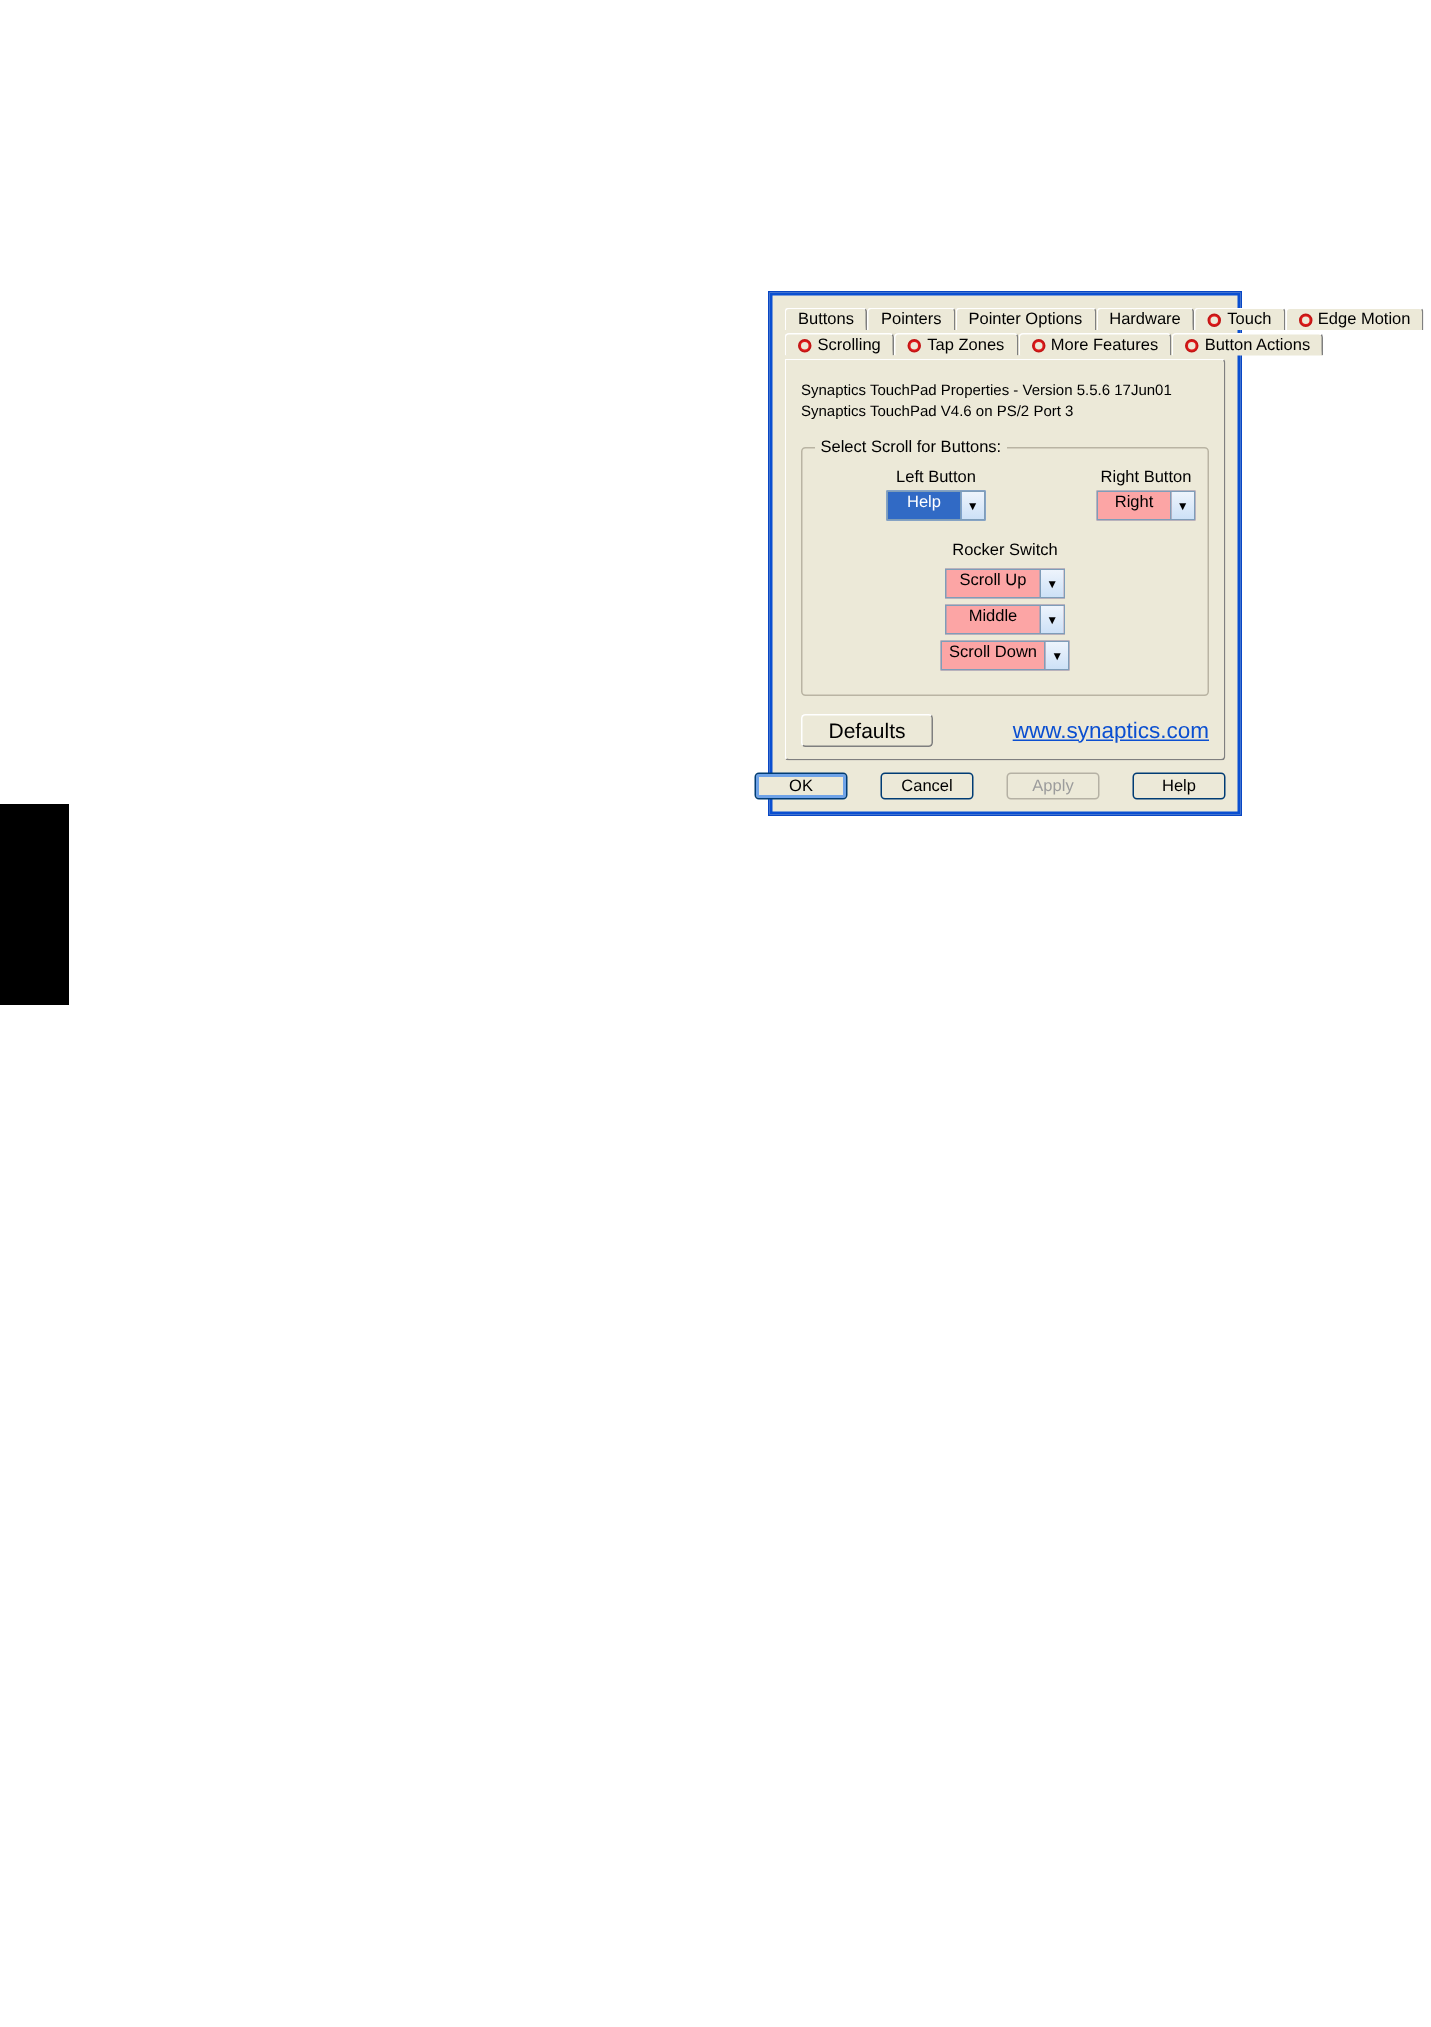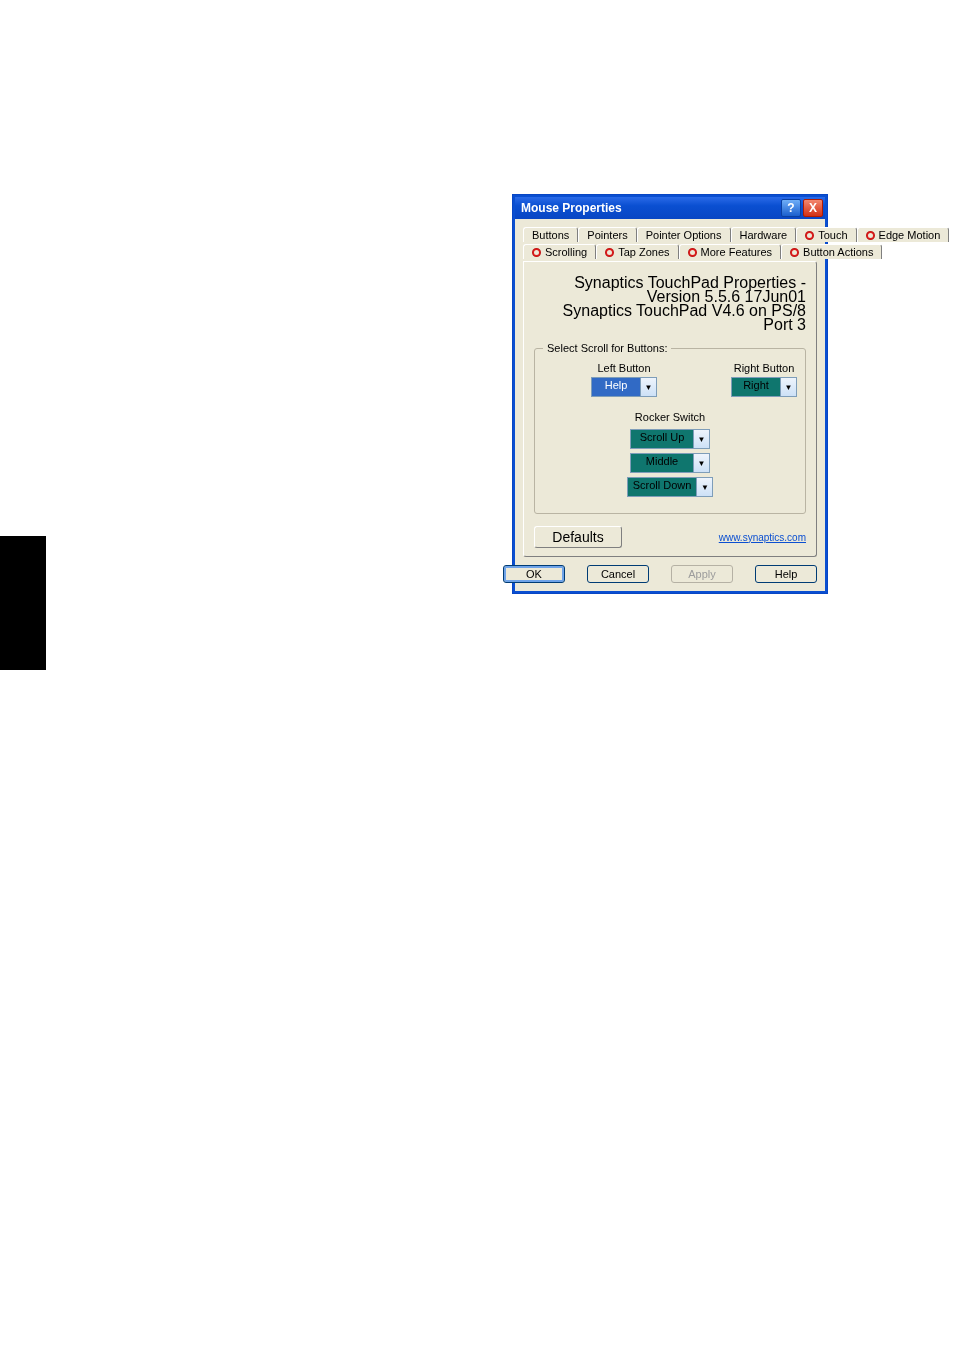--- a/index.html
+++ b/index.html
@@ -109,22 +109,22 @@
     border-right-color:#7f7f7f;
     border-bottom-color:#7f7f7f;
     border-radius: 0 3px 3px 3px;
     padding: 10px 10px 8px 10px;
     margin-top: 0;
     background: #ece9d8;
     min-height: 228px;
     position: relative;
   }
   .verinfo {
-    text-align: right;
-    font-size: 16px;
+    text-align: left;
+    font-size: 10px;
     color: #000;
     line-height: 14px;
     margin-top: 4px;
   }
   fieldset.sab {
     border: 1px solid #b9b4a3;
     border-radius: 3px;
     padding: 8px 8px 14px 8px;
     margin: 10px 0 8px 0;
   }
@@ -141,21 +141,21 @@
     margin-left: 48px;
   }
   .col .lbl {
     font-size: 11px;
     margin-bottom: 3px;
   }
   .combo {
     display: inline-flex;
     align-items: stretch;
     border: 1px solid #7e9db9;
-    background: #0f766e;
+    background: #fca5a5;
     height: 18px;
   }
   .combo.sel {
     background: #316ac5;
     color:#fff;
   }
   .combo .val {
     min-width: 38px;
     padding: 1px 5px;
     font-size: 11px;
@@ -190,21 +190,21 @@
     border-bottom-color:#7f7f7f;
     padding: 2px 12px;
     font-size: 14px;
     border-radius: 3px;
     min-width: 62px;
     text-align: center;
   }
   a.syn {
     color: #0b4fd1;
     text-decoration: underline;
-    font-size: 10px;
+    font-size: 15px;
   }
   .dlgbtns {
     display:flex;
     justify-content:flex-end;
     gap:22px;
     padding-top: 8px;
   }
   .dlgbtns .btn {
     background: #ece9d8;
     border: 1px solid #003c74;
@@ -222,30 +222,20 @@
     border-color:#b5b1a4;
   }
 </style>
 </head>
 <body>
 
 <div class="black-strip"></div>
 
 <div class="dialog">
 
-  <div class="titlebar">
-    <span>Mouse Properties</span>
-    <span class="spacer"></span>
-    <span class="ctl">
-      <span>?</span>
-    </span>
-    <span class="ctl close">
-      <span>X</span>
-    </span>
-  </div>
 
   <div class="body">
 
     <div class="tabs">
       <div class="tabrow top">
         <div class="tab">
             <span>Buttons</span>
           </div>
         <div class="tab">
             <span>Pointers</span>
@@ -282,21 +272,21 @@
             <span class="redring"></span>
             <span>Button Actions</span>
           </div>
       </div>
     </div>
 
     <div class="tabcontent">
 
       <div class="verinfo">
         <div>Synaptics TouchPad Properties - Version 5.5.6 17Jun01</div>
-        <div>Synaptics TouchPad V4.6 on PS/8 Port 3</div>
+        <div>Synaptics TouchPad V4.6 on PS/2 Port 3</div>
       </div>
 
       <fieldset class="sab">
         <legend>Select Scroll for Buttons:</legend>
 
         <div class="row">
           <div class="col">
             <div class="lbl">Left Button</div>
             <div class="combo sel">
               <span class="val">Help</span>

